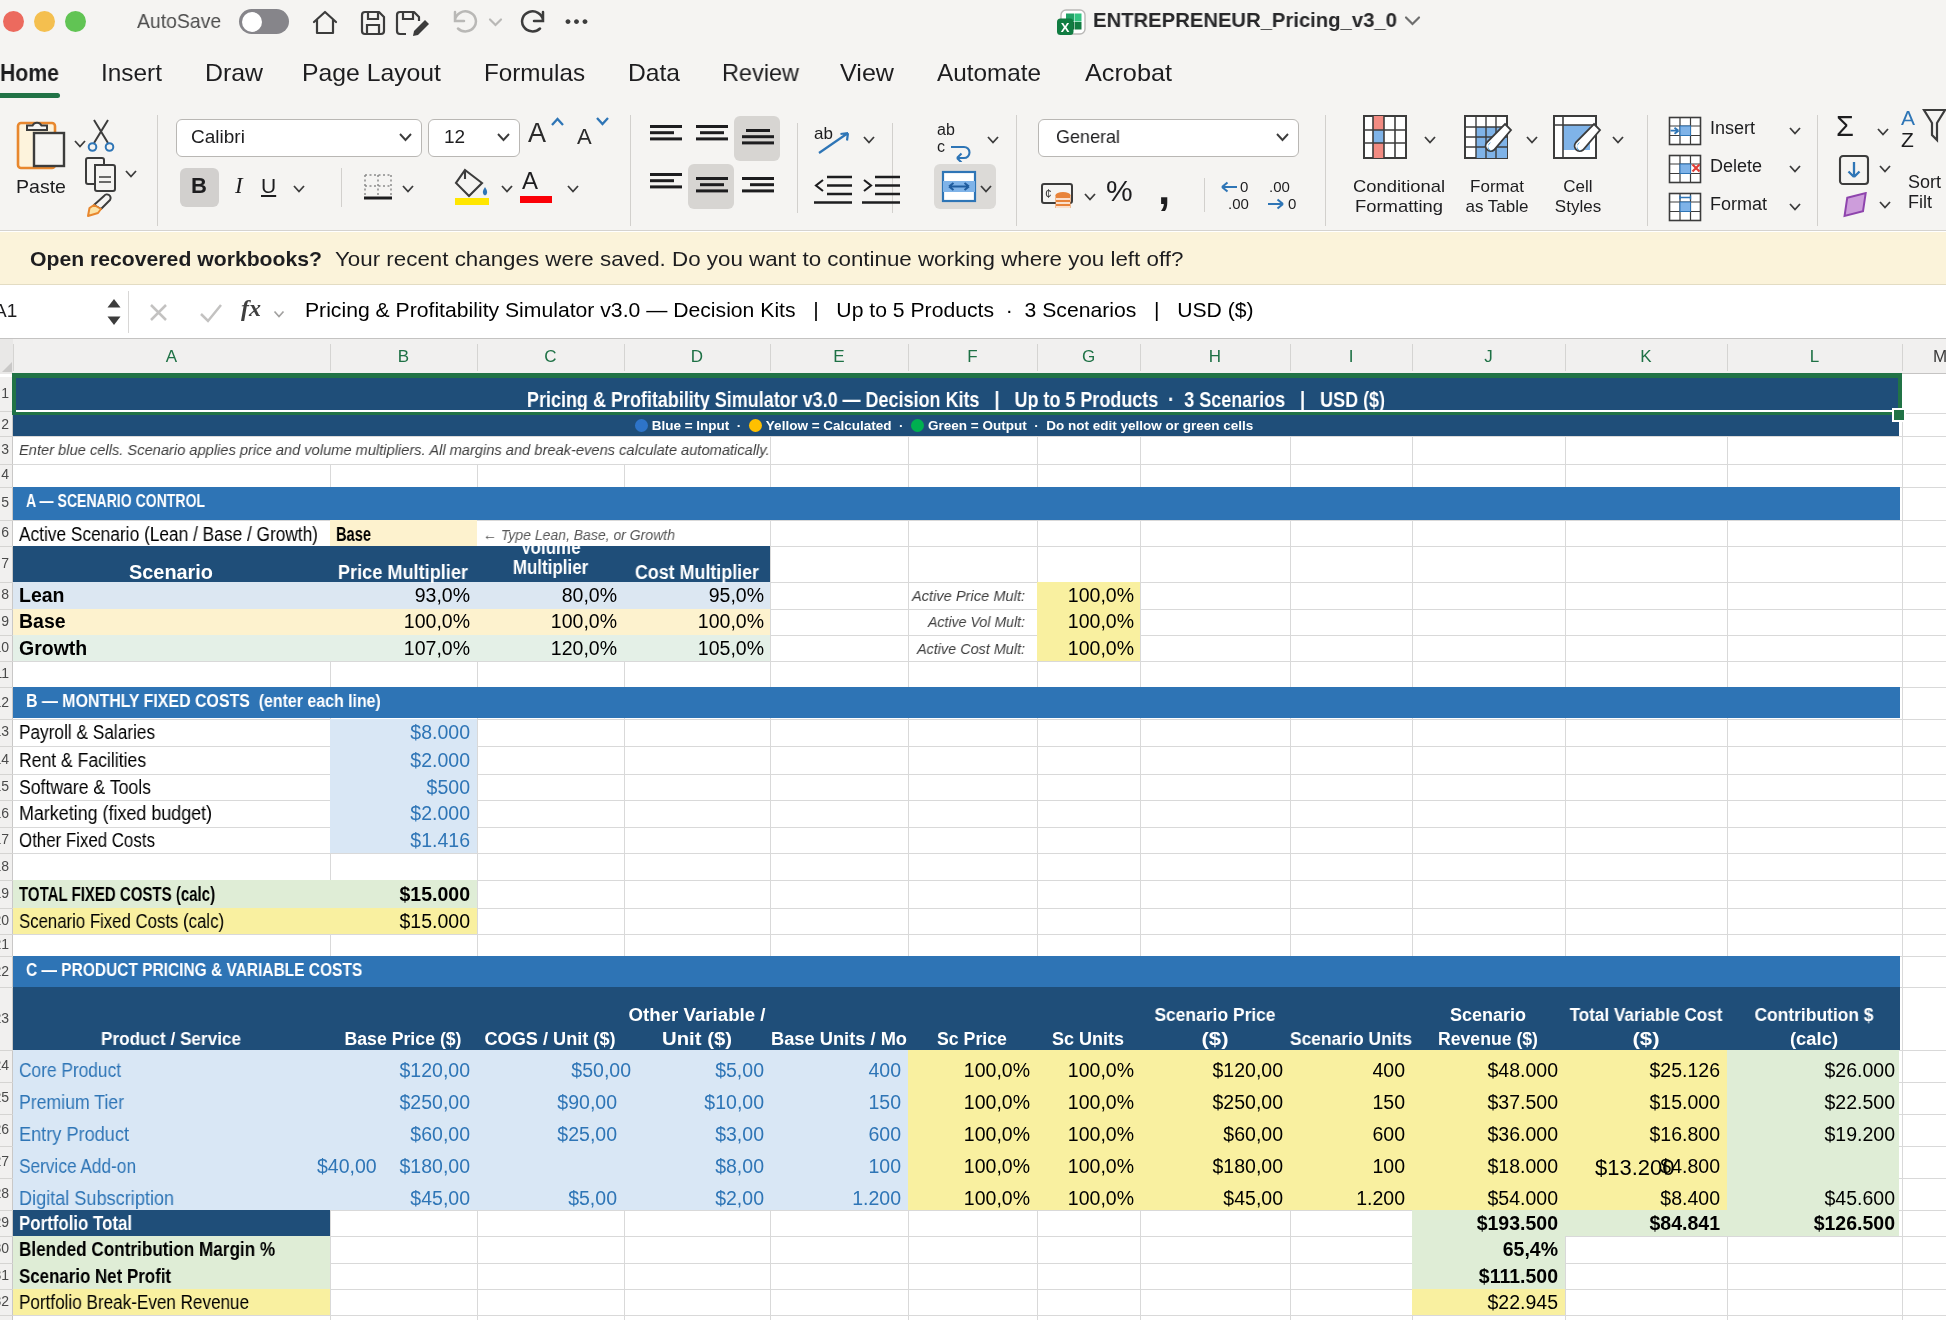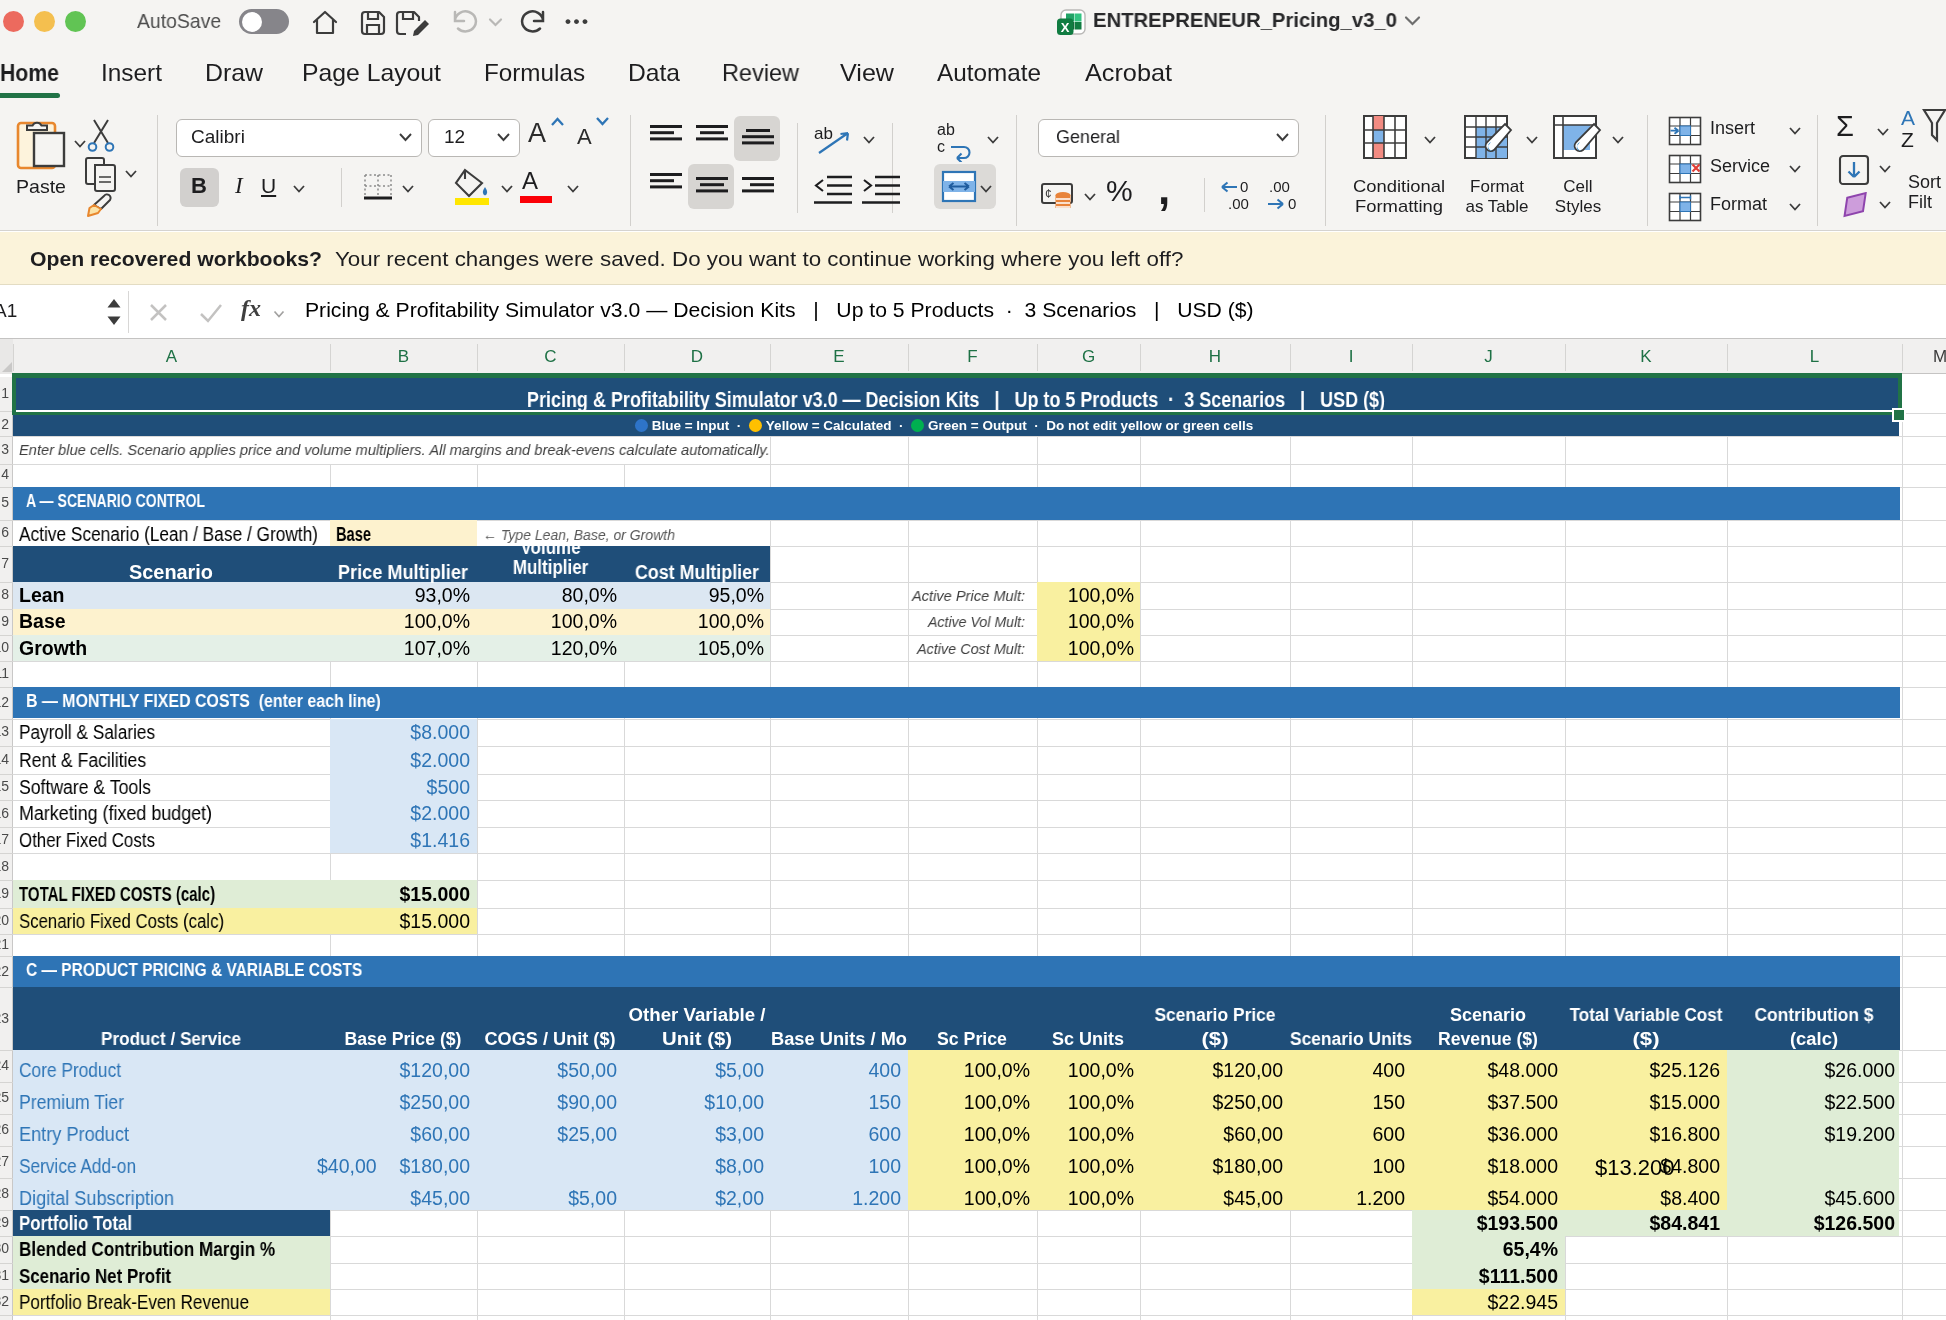--- a/index.html
+++ b/index.html
@@ -278,21 +278,21 @@
 <div style="position:absolute;left:1710px;top:118px;font-size:18px;color:#1d1d1f;font-weight:normal;font-style:normal;white-space:nowrap;line-height:1.15;will-change:transform;transform:scaleX(1.0001);transform-origin:0 0;">Insert</div>
 <svg style="position:absolute;left:1788px;top:126px" width="14" height="10" viewBox="0 0 14 10">
     <path d="M2 2 L7 7.5 L12 2" fill="none" stroke="#3c3c3c" stroke-width="1.8"></path>
   </svg>
 <svg style="position:absolute;left:1668px;top:154px" width="34" height="30" viewBox="0 0 34 30">
     <rect x="1.5" y="1.5" width="31" height="27" fill="#fff" stroke="#3c3c3c" stroke-width="1.6"></rect>
     <path d="M1.5 10 H32.5 M1.5 19.5 H32.5 M12 1.5 V28.5 M22.5 1.5 V28.5" stroke="#3c3c3c" stroke-width="1.2" fill="none"></path>
     <rect x="12" y="10" width="10.5" height="9.5" fill="#7fb3e8" stroke="#2e75b6"></rect>
     <path d="M24.5 10.5 l7 7 M31.5 10.5 l-7 7" stroke="#e03e36" stroke-width="2.2"></path>
   </svg>
-<div style="position:absolute;left:1710px;top:156px;font-size:18px;color:#1d1d1f;font-weight:normal;font-style:normal;white-space:nowrap;line-height:1.15;will-change:transform;transform:scaleX(1.0001);transform-origin:0 0;">Service</div>
+<div style="position:absolute;left:1710px;top:156px;font-size:18px;color:#1d1d1f;font-weight:normal;font-style:normal;white-space:nowrap;line-height:1.15;will-change:transform;transform:scaleX(1.0001);transform-origin:0 0;">Delete</div>
 <svg style="position:absolute;left:1788px;top:164px" width="14" height="10" viewBox="0 0 14 10">
     <path d="M2 2 L7 7.5 L12 2" fill="none" stroke="#3c3c3c" stroke-width="1.8"></path>
   </svg>
 <svg style="position:absolute;left:1668px;top:192px" width="34" height="30" viewBox="0 0 34 30">
     <rect x="1.5" y="1.5" width="31" height="27" fill="#fff" stroke="#3c3c3c" stroke-width="1.6"></rect>
     <path d="M1.5 10 H32.5 M1.5 19.5 H32.5 M12 1.5 V28.5 M22.5 1.5 V28.5" stroke="#3c3c3c" stroke-width="1.2" fill="none"></path>
     <rect x="12" y="10" width="10.5" height="9.5" fill="#7fb3e8" stroke="#2e75b6"></rect>
     <path d="M12 5.5 h10.5 M12 3.5 v4 M22.5 3.5 v4" stroke="#2e75b6" stroke-width="1.4"></path>
   </svg>
 <div style="position:absolute;left:1710px;top:194px;font-size:18px;color:#1d1d1f;font-weight:normal;font-style:normal;white-space:nowrap;line-height:1.15;will-change:transform;transform:scaleX(1.0001);transform-origin:0 0;">Format</div>
@@ -580,21 +580,21 @@
 <div style="position:absolute;left:565px;top:1004.5px;width:1300px;text-align:center;font-size:17.5px;color:#fff;font-weight:bold;white-space:nowrap;line-height:1.15;transform:scaleX(0.995);transform-origin:50% 0;will-change:transform;">Scenario Price</div>
 <div style="position:absolute;left:565px;top:1028.5px;width:1300px;text-align:center;font-size:17.5px;color:#fff;font-weight:bold;white-space:nowrap;line-height:1.15;transform:scaleX(1.262);transform-origin:50% 0;will-change:transform;">($)</div>
 <div style="position:absolute;left:838px;top:1004.5px;width:1300px;text-align:center;font-size:17.5px;color:#fff;font-weight:bold;white-space:nowrap;line-height:1.15;transform:scaleX(1.028);transform-origin:50% 0;will-change:transform;">Scenario</div>
 <div style="position:absolute;left:838px;top:1028.5px;width:1300px;text-align:center;font-size:17.5px;color:#fff;font-weight:bold;white-space:nowrap;line-height:1.15;transform:scaleX(1.008);transform-origin:50% 0;will-change:transform;">Revenue ($)</div>
 <div style="position:absolute;left:996px;top:1004.5px;width:1300px;text-align:center;font-size:17.5px;color:#fff;font-weight:bold;white-space:nowrap;line-height:1.15;transform:scaleX(0.979);transform-origin:50% 0;will-change:transform;">Total Variable Cost</div>
 <div style="position:absolute;left:996px;top:1028.5px;width:1300px;text-align:center;font-size:17.5px;color:#fff;font-weight:bold;white-space:nowrap;line-height:1.15;transform:scaleX(1.262);transform-origin:50% 0;will-change:transform;">($)</div>
 <div style="position:absolute;left:1164px;top:1004.5px;width:1300px;text-align:center;font-size:17.5px;color:#fff;font-weight:bold;white-space:nowrap;line-height:1.15;transform:scaleX(0.995);transform-origin:50% 0;will-change:transform;">Contribution $</div>
 <div style="position:absolute;left:1164px;top:1028.5px;width:1300px;text-align:center;font-size:17.5px;color:#fff;font-weight:bold;white-space:nowrap;line-height:1.15;transform:scaleX(1.05);transform-origin:50% 0;will-change:transform;">(calc)</div>
 <div style="position:absolute;left:19px;top:1059.3px;font-size:19.5px;color:#2E75B6;font-weight:normal;font-style:normal;white-space:nowrap;line-height:1.15;transform:scaleX(0.888);transform-origin:0 0;will-change:transform;">Core Product</div>
 <div style="position:absolute;left:170px;top:1059.3px;width:300px;text-align:right;font-size:19.5px;color:#2E75B6;font-weight:normal;font-style:normal;white-space:nowrap;line-height:1.15;will-change:transform;transform:scaleX(1.0001);transform-origin:100% 0;">$120,00</div>
-<div style="position:absolute;left:317px;top:1059.3px;width:300px;text-align:right;font-size:19.5px;color:#2E75B6;font-weight:normal;font-style:normal;white-space:nowrap;line-height:1.15;will-change:transform;transform:scaleX(1.0001);transform-origin:100% 0;">$50,00</div>
+<div style="position:absolute;left:331px;top:1059.3px;width:300px;text-align:right;font-size:19.5px;color:#2E75B6;font-weight:normal;font-style:normal;white-space:nowrap;line-height:1.15;will-change:transform;transform:scaleX(1.0001);transform-origin:100% 0;">$50,00</div>
 <div style="position:absolute;left:464px;top:1059.3px;width:300px;text-align:right;font-size:19.5px;color:#2E75B6;font-weight:normal;font-style:normal;white-space:nowrap;line-height:1.15;will-change:transform;transform:scaleX(1.0001);transform-origin:100% 0;">$5,00</div>
 <div style="position:absolute;left:601px;top:1059.3px;width:300px;text-align:right;font-size:19.5px;color:#2E75B6;font-weight:normal;font-style:normal;white-space:nowrap;line-height:1.15;will-change:transform;transform:scaleX(1.0001);transform-origin:100% 0;">400</div>
 <div style="position:absolute;left:730px;top:1059.3px;width:300px;text-align:right;font-size:19.5px;color:#000;font-weight:normal;font-style:normal;white-space:nowrap;line-height:1.15;will-change:transform;transform:scaleX(1.0001);transform-origin:100% 0;">100,0%</div>
 <div style="position:absolute;left:834px;top:1059.3px;width:300px;text-align:right;font-size:19.5px;color:#000;font-weight:normal;font-style:normal;white-space:nowrap;line-height:1.15;will-change:transform;transform:scaleX(1.0001);transform-origin:100% 0;">100,0%</div>
 <div style="position:absolute;left:983px;top:1059.3px;width:300px;text-align:right;font-size:19.5px;color:#000;font-weight:normal;font-style:normal;white-space:nowrap;line-height:1.15;will-change:transform;transform:scaleX(1.0001);transform-origin:100% 0;">$120,00</div>
 <div style="position:absolute;left:1105px;top:1059.3px;width:300px;text-align:right;font-size:19.5px;color:#000;font-weight:normal;font-style:normal;white-space:nowrap;line-height:1.15;will-change:transform;transform:scaleX(1.0001);transform-origin:100% 0;">400</div>
 <div style="position:absolute;left:1258px;top:1059.3px;width:300px;text-align:right;font-size:19.5px;color:#000;font-weight:normal;font-style:normal;white-space:nowrap;line-height:1.15;will-change:transform;transform:scaleX(1.0001);transform-origin:100% 0;">$48.000</div>
 <div style="position:absolute;left:1420px;top:1059.3px;width:300px;text-align:right;font-size:19.5px;color:#000;font-weight:normal;font-style:normal;white-space:nowrap;line-height:1.15;will-change:transform;transform:scaleX(1.0001);transform-origin:100% 0;">$25.126</div>
 <div style="position:absolute;left:1595px;top:1059.3px;width:300px;text-align:right;font-size:19.5px;color:#000;font-weight:normal;font-style:normal;white-space:nowrap;line-height:1.15;will-change:transform;transform:scaleX(1.0001);transform-origin:100% 0;">$26.000</div>
 <div style="position:absolute;left:19px;top:1091.2px;font-size:19.5px;color:#2E75B6;font-weight:normal;font-style:normal;white-space:nowrap;line-height:1.15;transform:scaleX(0.906);transform-origin:0 0;will-change:transform;">Premium Tier</div>

